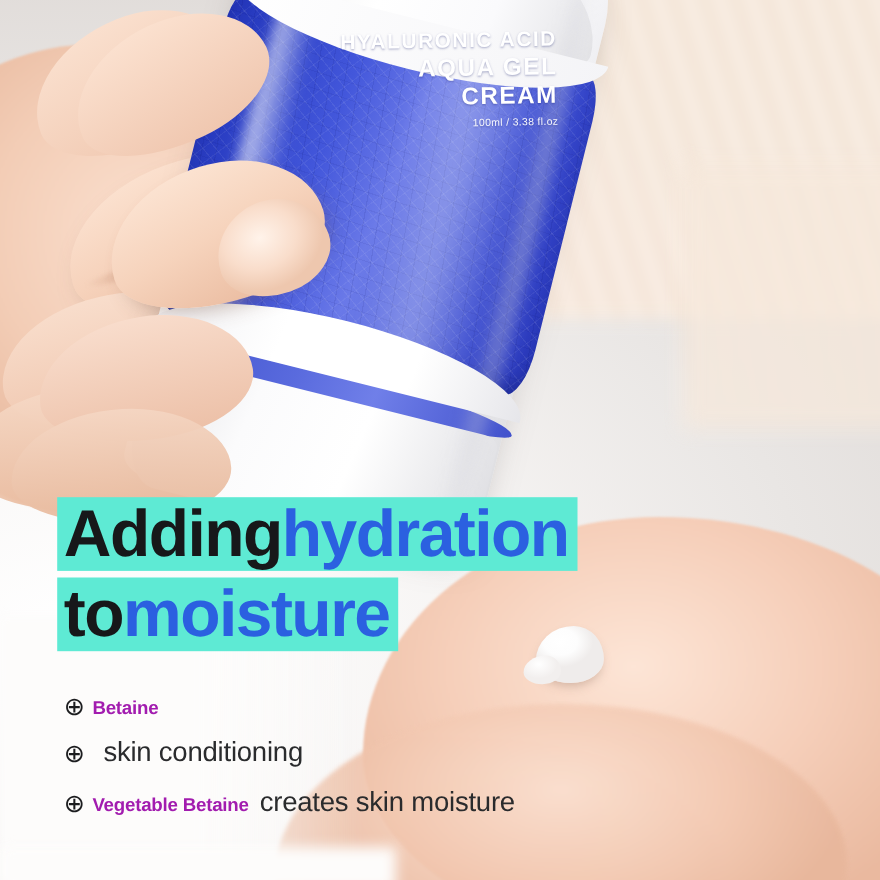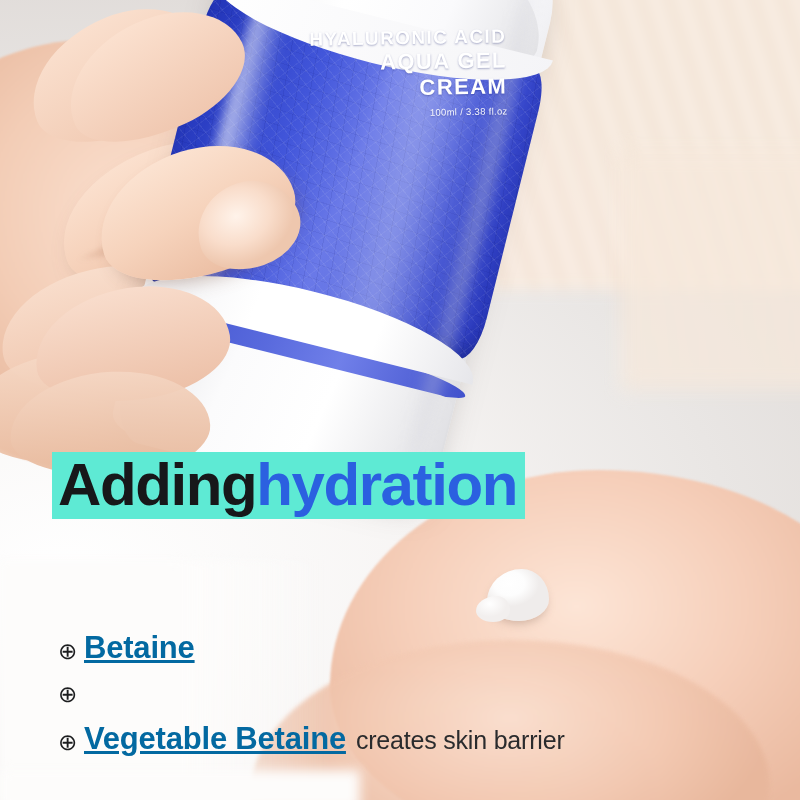--- a/index.html
+++ b/index.html
@@ -373,25 +373,24 @@
   .bullet-icon {
     width: 26px;
     font-size: 23px;
     color: #1c1d1f;
     line-height: 1;
     flex: none;
     position: relative;
     top: 1px;
   }
   .bullet-name {
-    font-size: 31px;
+    font-size: 17px;
     font-weight: 700;
-    color: #0369a1;
+    color: #a21caf;
     letter-spacing: -.2px;
-    text-decoration: underline;
   }
   .bullet-desc {
     font-size: 25px;
     font-weight: 400;
     color: #2a2b2d;
     letter-spacing: -.2px;
     margin-left: 10px;
   }
 </style>
 </head>
@@ -447,30 +446,35 @@
 
     <div class="hand-fade-left"></div>
     <div class="hand-fade-bottom"></div>
   </div>
 
   <div class="headline">
     <div class="hl-line">
       <span class="hl-dark">Adding</span>
       <span class="hl-blue">hydration</span>
     </div>
+    <div class="hl-line">
+      <span class="hl-dark">to</span>
+      <span class="hl-blue">moisture</span>
+    </div>
   </div>
 
   <div class="bullets">
     <div class="bullet">
       <span class="bullet-icon">⊕</span>
       <span class="bullet-name">Betaine</span>
     </div>
     <div class="bullet">
       <span class="bullet-icon">⊕</span>
+      <span class="bullet-desc">skin conditioning</span>
     </div>
     <div class="bullet">
       <span class="bullet-icon">⊕</span>
       <span class="bullet-name">Vegetable Betaine</span>
-      <span class="bullet-desc">creates skin barrier</span>
+      <span class="bullet-desc">creates skin moisture</span>
     </div>
   </div>
 
 </div>
 
 </body></html>

